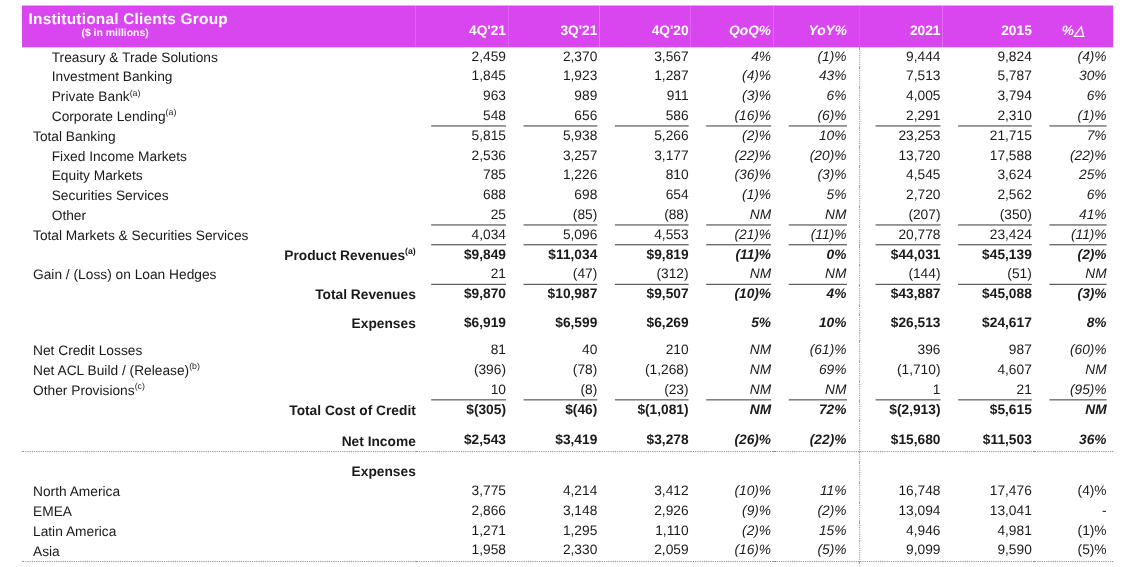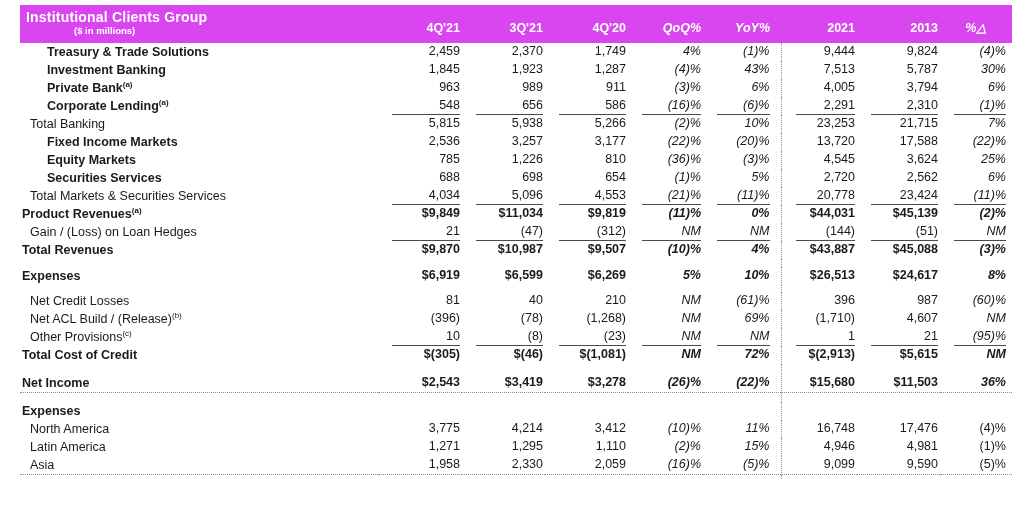--- a/index.html
+++ b/index.html
@@ -41,23 +41,23 @@
   th.c8 { padding-right: 26px; }
   .it { font-style: italic; }
 
   tbody tr.row td { height: 18px; }
   .v { display: block; margin-left: 14px; line-height: 17px; border-bottom: 1px solid transparent; }
   tr.rule td.num .v { border-bottom-color: #4a4a4a; }
   tr.b { font-weight: bold; }
 
   
   .lbl { text-align: left; font-size: 12.5px; line-height: 18px; }
-  .ind0 { padding-left: 2px; }
+  .ind0 { padding-left: 2px; text-align: right; }
   .ind1 { padding-left: 10px; }
-  .ind2 { padding-left: 27px; font-weight: bold; }
+  .ind2 { padding-left: 27px; }
   .lbl sup { font-size: 8px; line-height: 0; vertical-align: super; }
 
   
   td.sep { border-left: 1px dotted #9c9c9c; }
 
   
   tr.dotrow td { border-top: 1px dotted #8f8f8f; height: auto; }
   tr.spacer td { height: auto; }
 </style>
 </head>
@@ -81,35 +81,35 @@
         <th class="title-cell c0">
           <div class="hdr-title">Institutional Clients Group</div>
           <div class="hdr-sub">($ in millions)</div>
         </th>
       <th class="num c1">4Q'21</th>
           <th class="num c2">3Q'21</th>
           <th class="num c3">4Q'20</th>
           <th class="num c4 it">QoQ%</th>
           <th class="num c5 it">YoY%</th>
           <th class="num c6">2021</th>
-          <th class="num c7">2013</th>
+          <th class="num c7">2015</th>
           <th class="num c8 it">%△</th>
         </tr>
     </thead>
     <tbody id="tbody">
         <tr class="row">
           <td class="lbl c0 ind2">Treasury &amp; Trade Solutions</td>
           <td class="num c1">
             <span class="v">2,459</span>
           </td>
           <td class="num c2">
             <span class="v">2,370</span>
           </td>
           <td class="num c3">
-            <span class="v">1,749</span>
+            <span class="v">3,567</span>
           </td>
           <td class="num c4 it">
             <span class="v">4%</span>
           </td>
           <td class="num c5 it">
             <span class="v">(1)%</span>
           </td>
           <td class="num c6 sep">
             <span class="v">9,444</span>
           </td>
@@ -300,20 +300,47 @@
             <span class="v">5%</span>
           </td>
           <td class="num c6 sep">
             <span class="v">2,720</span>
           </td>
           <td class="num c7">
             <span class="v">2,562</span>
           </td>
           <td class="num c8 it">
             <span class="v">6%</span>
+          </td>
+        </tr>
+        <tr class="row rule">
+          <td class="lbl c0 ind2">Other</td>
+          <td class="num c1">
+            <span class="v">25</span>
+          </td>
+          <td class="num c2">
+            <span class="v">(85)</span>
+          </td>
+          <td class="num c3">
+            <span class="v">(88)</span>
+          </td>
+          <td class="num c4 it">
+            <span class="v">NM</span>
+          </td>
+          <td class="num c5 it">
+            <span class="v">NM</span>
+          </td>
+          <td class="num c6 sep">
+            <span class="v">(207)</span>
+          </td>
+          <td class="num c7">
+            <span class="v">(350)</span>
+          </td>
+          <td class="num c8 it">
+            <span class="v">41%</span>
           </td>
         </tr>
         <tr class="row rule">
           <td class="lbl c0 ind1">Total Markets &amp; Securities Services</td>
           <td class="num c1">
             <span class="v">4,034</span>
           </td>
           <td class="num c2">
             <span class="v">5,096</span>
           </td>
@@ -671,20 +698,47 @@
             <span class="v">16,748</span>
           </td>
           <td class="num c7">
             <span class="v">17,476</span>
           </td>
           <td class="num c8">
             <span class="v">(4)%</span>
           </td>
         </tr>
         <tr class="row">
+          <td class="lbl c0 ind1">EMEA</td>
+          <td class="num c1">
+            <span class="v">2,866</span>
+          </td>
+          <td class="num c2">
+            <span class="v">3,148</span>
+          </td>
+          <td class="num c3">
+            <span class="v">2,926</span>
+          </td>
+          <td class="num c4 it">
+            <span class="v">(9)%</span>
+          </td>
+          <td class="num c5 it">
+            <span class="v">(2)%</span>
+          </td>
+          <td class="num c6 sep">
+            <span class="v">13,094</span>
+          </td>
+          <td class="num c7">
+            <span class="v">13,041</span>
+          </td>
+          <td class="num c8">
+            <span class="v">-</span>
+          </td>
+        </tr>
+        <tr class="row">
           <td class="lbl c0 ind1">Latin America</td>
           <td class="num c1">
             <span class="v">1,271</span>
           </td>
           <td class="num c2">
             <span class="v">1,295</span>
           </td>
           <td class="num c3">
             <span class="v">1,110</span>
           </td>

